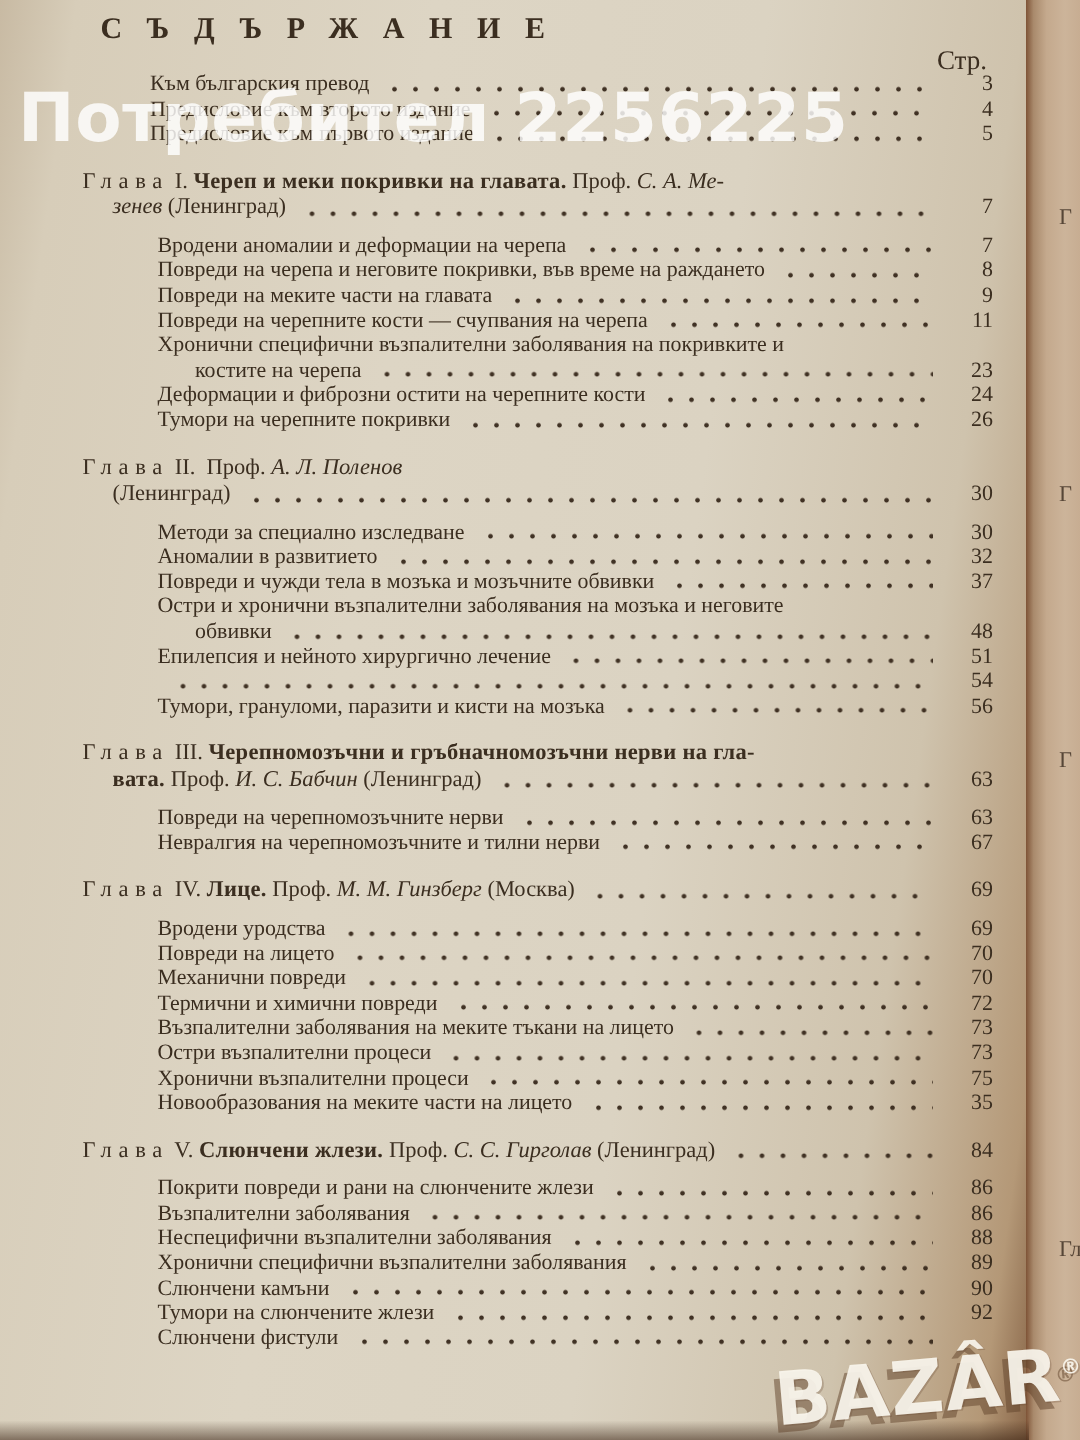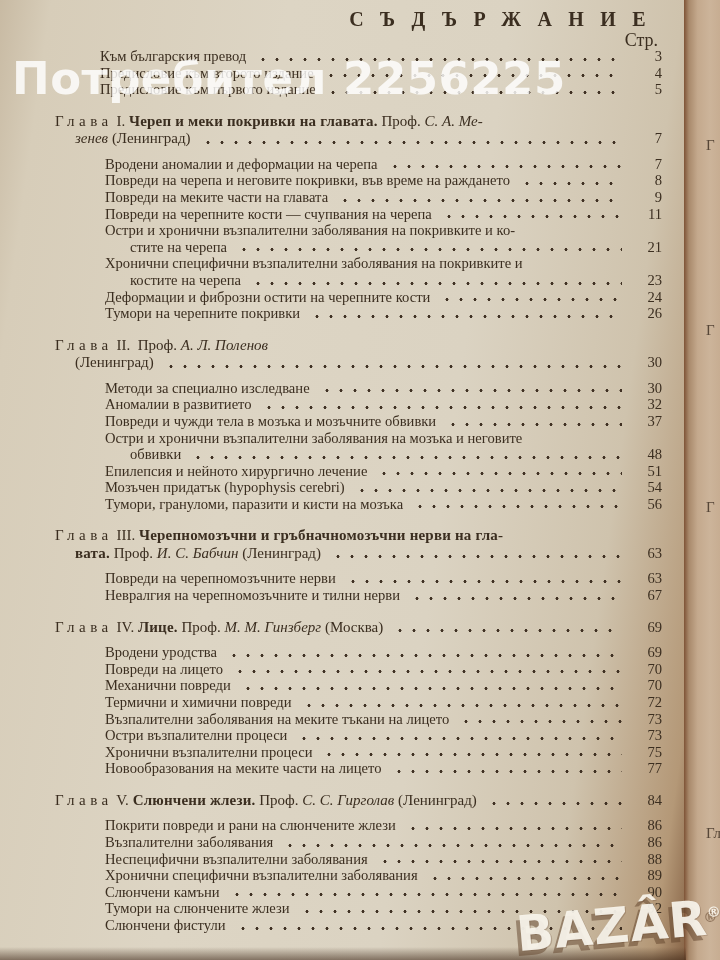--- a/index.html
+++ b/index.html
@@ -35,21 +35,21 @@
   .bottom-shadow{
     position:absolute;left:0;right:34px;bottom:0;height:13px;
     background:linear-gradient(to top, rgba(56,33,18,.55), rgba(56,33,18,0));
   }
   
   .content{
     position:absolute;left:55px;top:6px;width:607px;
     color:var(--ink);
   }
   .title{
-    text-align:right;font-size:20px;font-weight:bold;
+    text-align:left;font-size:20px;font-weight:bold;
     letter-spacing:.82em;padding-left:.6em;line-height:27px;
     white-space:nowrap;
   }
   .str-line{
     text-align:right;font-size:18px;line-height:15px;
     padding-right:4px;font-style:normal;
   }
   .row .line{
     display:flex;align-items:baseline;white-space:pre;
     line-height:16.6px;font-size:14.6px;
@@ -129,24 +129,20 @@
         <div class="row item">
           <div class="line l1"><span class="s-r">Повреди на черепа и неговите покривки, във време на раждането</span><span class="leader"></span><span class="pagenum">8</span></div>
         </div>
         <div class="row item">
           <div class="line l1"><span class="s-r">Повреди на меките части на главата</span><span class="leader"></span><span class="pagenum">9</span></div>
         </div>
         <div class="row item">
           <div class="line l1"><span class="s-r">Повреди на черепните кости — счупвания на черепа</span><span class="leader"></span><span class="pagenum">11</span></div>
         </div>
         <div class="row item">
-          <div class="line l1"><span class="s-r">Остри и хронични възпалителни заболявания на покривките и ко-</span></div>
-          <div class="line l2"><span class="s-r">стите на черепа</span><span class="leader"></span><span class="pagenum">21</span></div>
-        </div>
-        <div class="row item">
           <div class="line l1"><span class="s-r">Хронични специфични възпалителни заболявания на покривките и</span></div>
           <div class="line l2"><span class="s-r">костите на черепа</span><span class="leader"></span><span class="pagenum">23</span></div>
         </div>
         <div class="row item">
           <div class="line l1"><span class="s-r">Деформации и фиброзни остити на черепните кости</span><span class="leader"></span><span class="pagenum">24</span></div>
         </div>
         <div class="row item">
           <div class="line l1"><span class="s-r">Тумори на черепните покривки</span><span class="leader"></span><span class="pagenum">26</span></div>
         </div>
         <div class="row chapter">
@@ -163,21 +159,21 @@
           <div class="line l1"><span class="s-r">Повреди и чужди тела в мозъка и мозъчните обвивки</span><span class="leader"></span><span class="pagenum">37</span></div>
         </div>
         <div class="row item">
           <div class="line l1"><span class="s-r">Остри и хронични възпалителни заболявания на мозъка и неговите</span></div>
           <div class="line l2"><span class="s-r">обвивки</span><span class="leader"></span><span class="pagenum">48</span></div>
         </div>
         <div class="row item">
           <div class="line l1"><span class="s-r">Епилепсия и нейното хирургично лечение</span><span class="leader"></span><span class="pagenum">51</span></div>
         </div>
         <div class="row item">
-          <div class="line l1"><span class="s-r">Мозъчен придатък (hypophysis cerebri)</span><span class="leader"></span><span class="pagenum">54</span></div>
+          <div class="line l1"><span class="leader"></span><span class="pagenum">54</span></div>
         </div>
         <div class="row item">
           <div class="line l1"><span class="s-r">Тумори, грануломи, паразити и кисти на мозъка</span><span class="leader"></span><span class="pagenum">56</span></div>
         </div>
         <div class="row chapter">
           <div class="line l1"><span class="s-g">Глава</span><span class="s-r"> III. </span><span class="s-b">Черепномозъчни и гръбначномозъчни нерви на гла-</span></div>
           <div class="line l2"><span class="s-b">вата.</span><span class="s-r"> Проф. </span><span class="s-i">И. С. Бабчин</span><span class="s-r"> (Ленинград)</span><span class="leader"></span><span class="pagenum">63</span></div>
         </div>
         <div class="row item">
           <div class="line l1"><span class="s-r">Повреди на черепномозъчните нерви</span><span class="leader"></span><span class="pagenum">63</span></div>
@@ -203,21 +199,21 @@
         <div class="row item">
           <div class="line l1"><span class="s-r">Възпалителни заболявания на меките тъкани на лицето</span><span class="leader"></span><span class="pagenum">73</span></div>
         </div>
         <div class="row item">
           <div class="line l1"><span class="s-r">Остри възпалителни процеси</span><span class="leader"></span><span class="pagenum">73</span></div>
         </div>
         <div class="row item">
           <div class="line l1"><span class="s-r">Хронични възпалителни процеси</span><span class="leader"></span><span class="pagenum">75</span></div>
         </div>
         <div class="row item">
-          <div class="line l1"><span class="s-r">Новообразования на меките части на лицето</span><span class="leader"></span><span class="pagenum">77</span></div>
+          <div class="line l1"><span class="s-r">Новообразования на меките части на лицето</span><span class="leader"></span><span class="pagenum">35</span></div>
         </div>
         <div class="row chapter">
           <div class="line l1"><span class="s-g">Глава</span><span class="s-r"> V. </span><span class="s-b">Слюнчени жлези.</span><span class="s-r"> Проф. </span><span class="s-i">С. С. Гирголав</span><span class="s-r"> (Ленинград)</span><span class="leader"></span><span class="pagenum">84</span></div>
         </div>
         <div class="row item">
           <div class="line l1"><span class="s-r">Покрити повреди и рани на слюнчените жлези</span><span class="leader"></span><span class="pagenum">86</span></div>
         </div>
         <div class="row item">
           <div class="line l1"><span class="s-r">Възпалителни заболявания</span><span class="leader"></span><span class="pagenum">86</span></div>
         </div>

